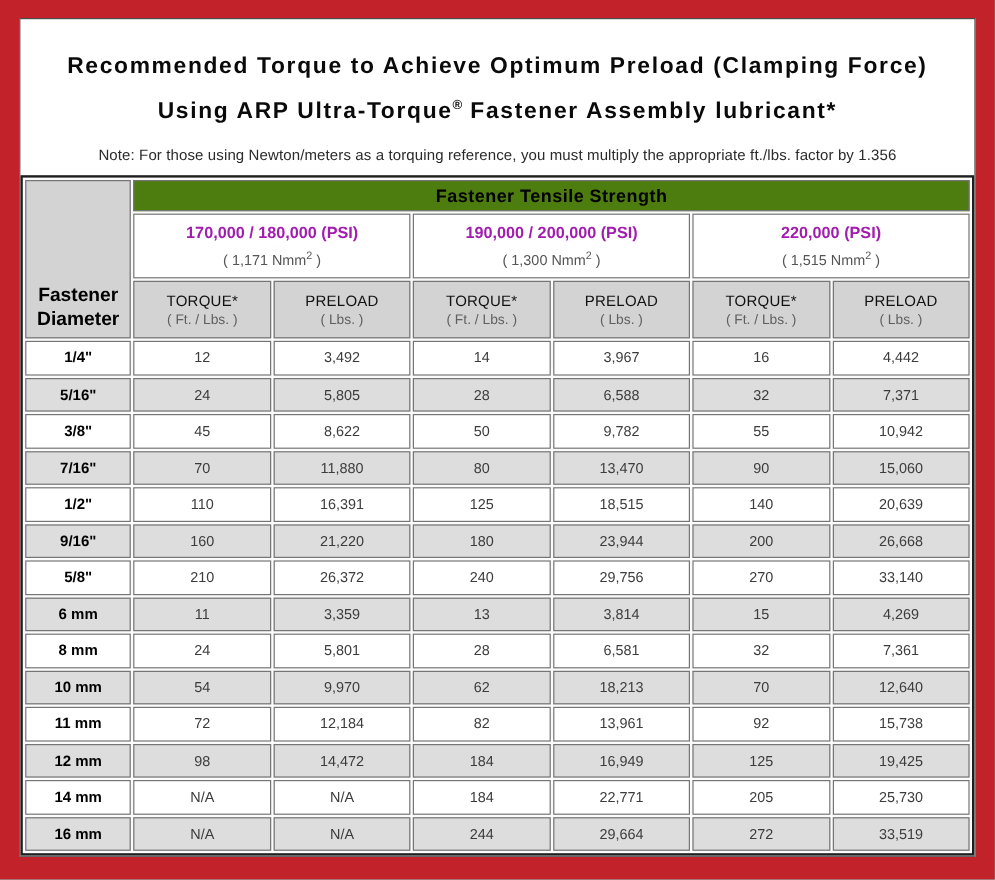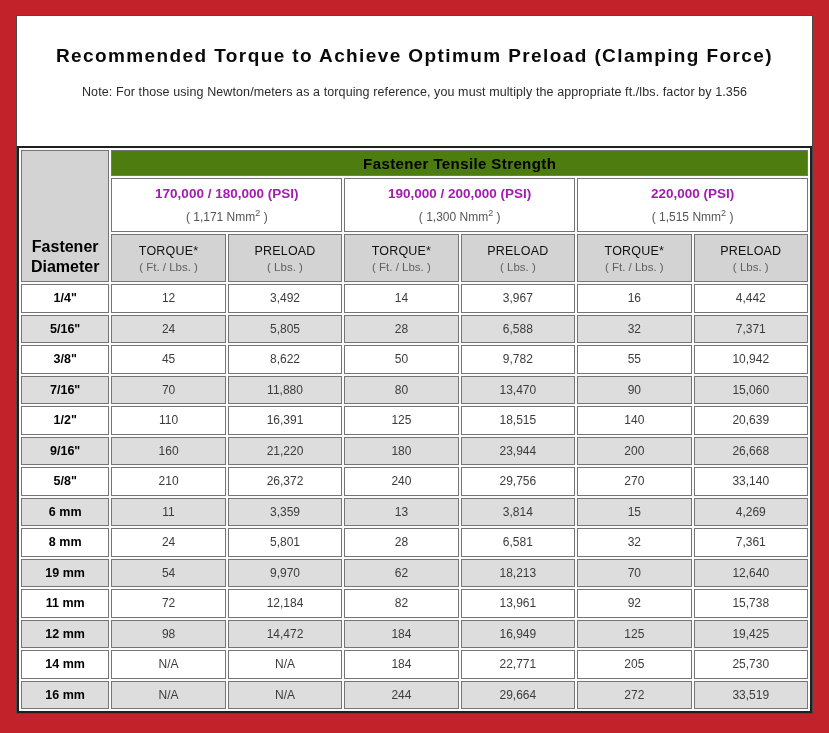--- a/index.html
+++ b/index.html
@@ -99,20 +99,21 @@
   tr.alt td { background:#dddddd; }
 </style>
 </head>
 <body>
 
 <div id="screen">
   <div id="panel">
 
     <div id="title-block">
       <div class="title-line">Recommended Torque to Achieve Optimum Preload (Clamping Force)</div>
+      <div class="title-line"><span>Using ARP Ultra-Torque</span><sup class="reg-mark">®</sup><span> Fastener Assembly lubricant*</span></div>
       <div id="note-text">Note: For those using Newton/meters as a torquing reference, you must multiply the appropriate ft./lbs. factor by 1.356</div>
     </div>
 
     <div id="table-wrap">
       <table id="torque-table">
         <colgroup>
           <col class="dia-col">
           <col>
             <col>
             <col>
@@ -243,21 +244,21 @@
             <tr>
     <td class="dia">8 mm</td>
   <td class="val">24</td>
               <td class="val">5,801</td>
               <td class="val">28</td>
               <td class="val">6,581</td>
               <td class="val">32</td>
               <td class="val">7,361</td>
             </tr>
             <tr class="alt">
-    <td class="dia">19 mm</td>
+    <td class="dia">10 mm</td>
   <td class="val">54</td>
               <td class="val">9,970</td>
               <td class="val">62</td>
               <td class="val">18,213</td>
               <td class="val">70</td>
               <td class="val">12,640</td>
             </tr>
             <tr>
     <td class="dia">11 mm</td>
   <td class="val">72</td>

